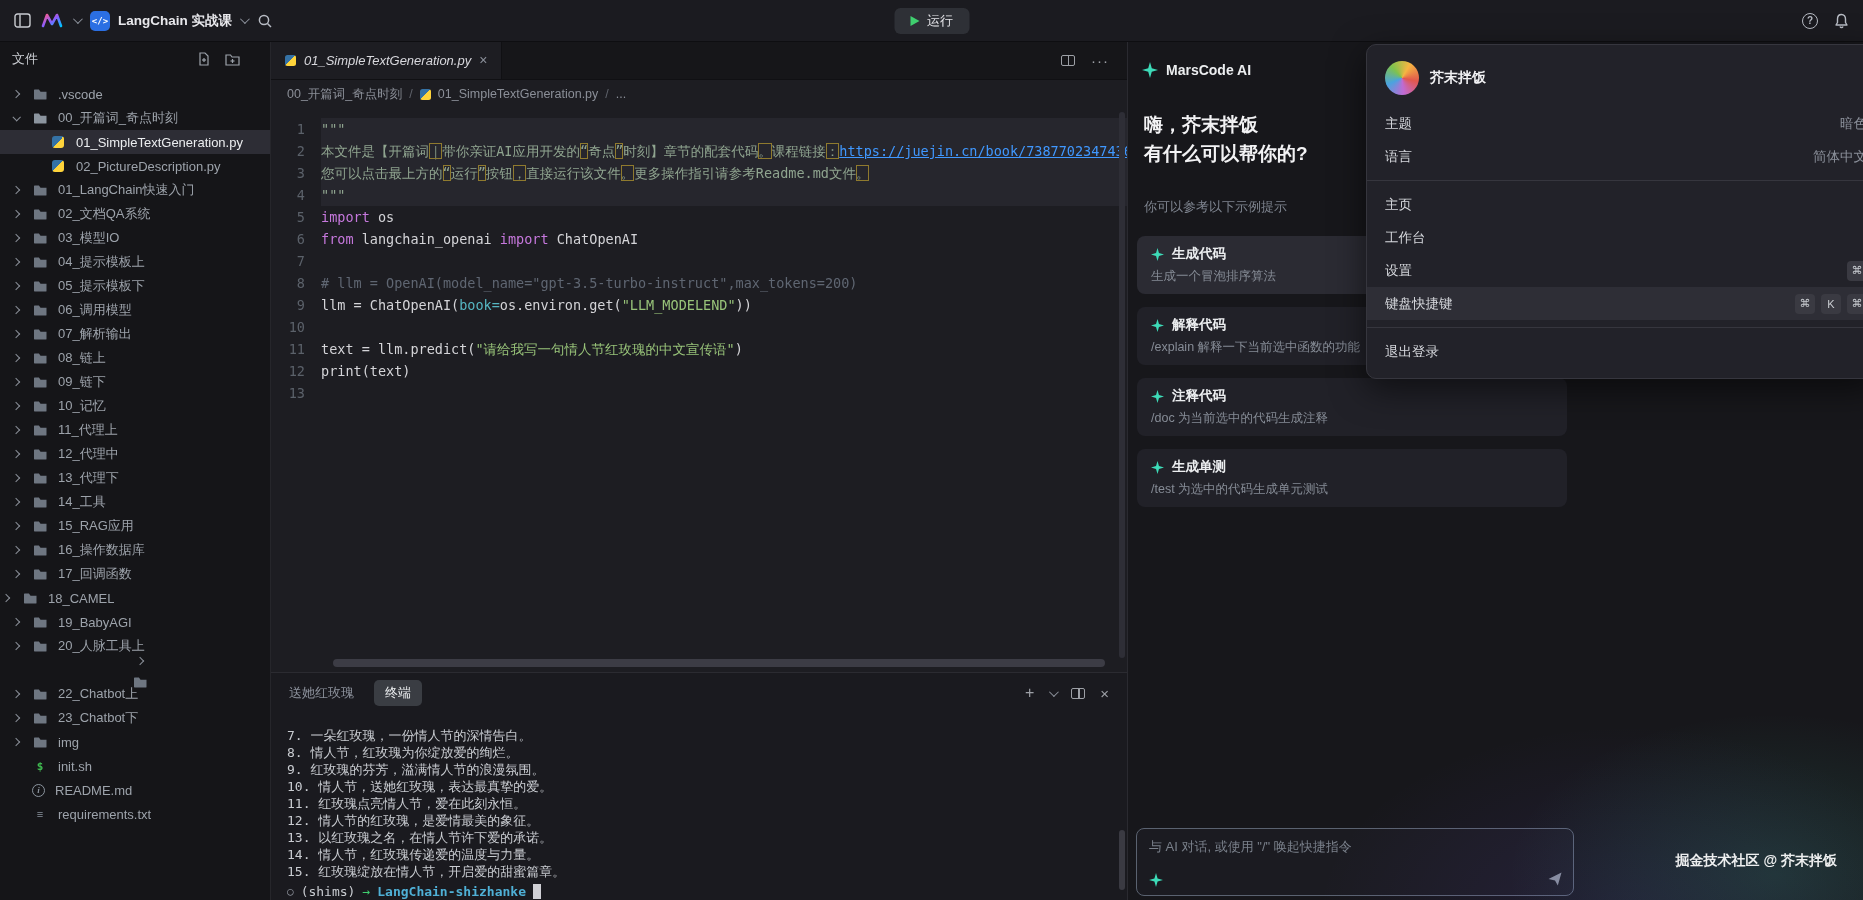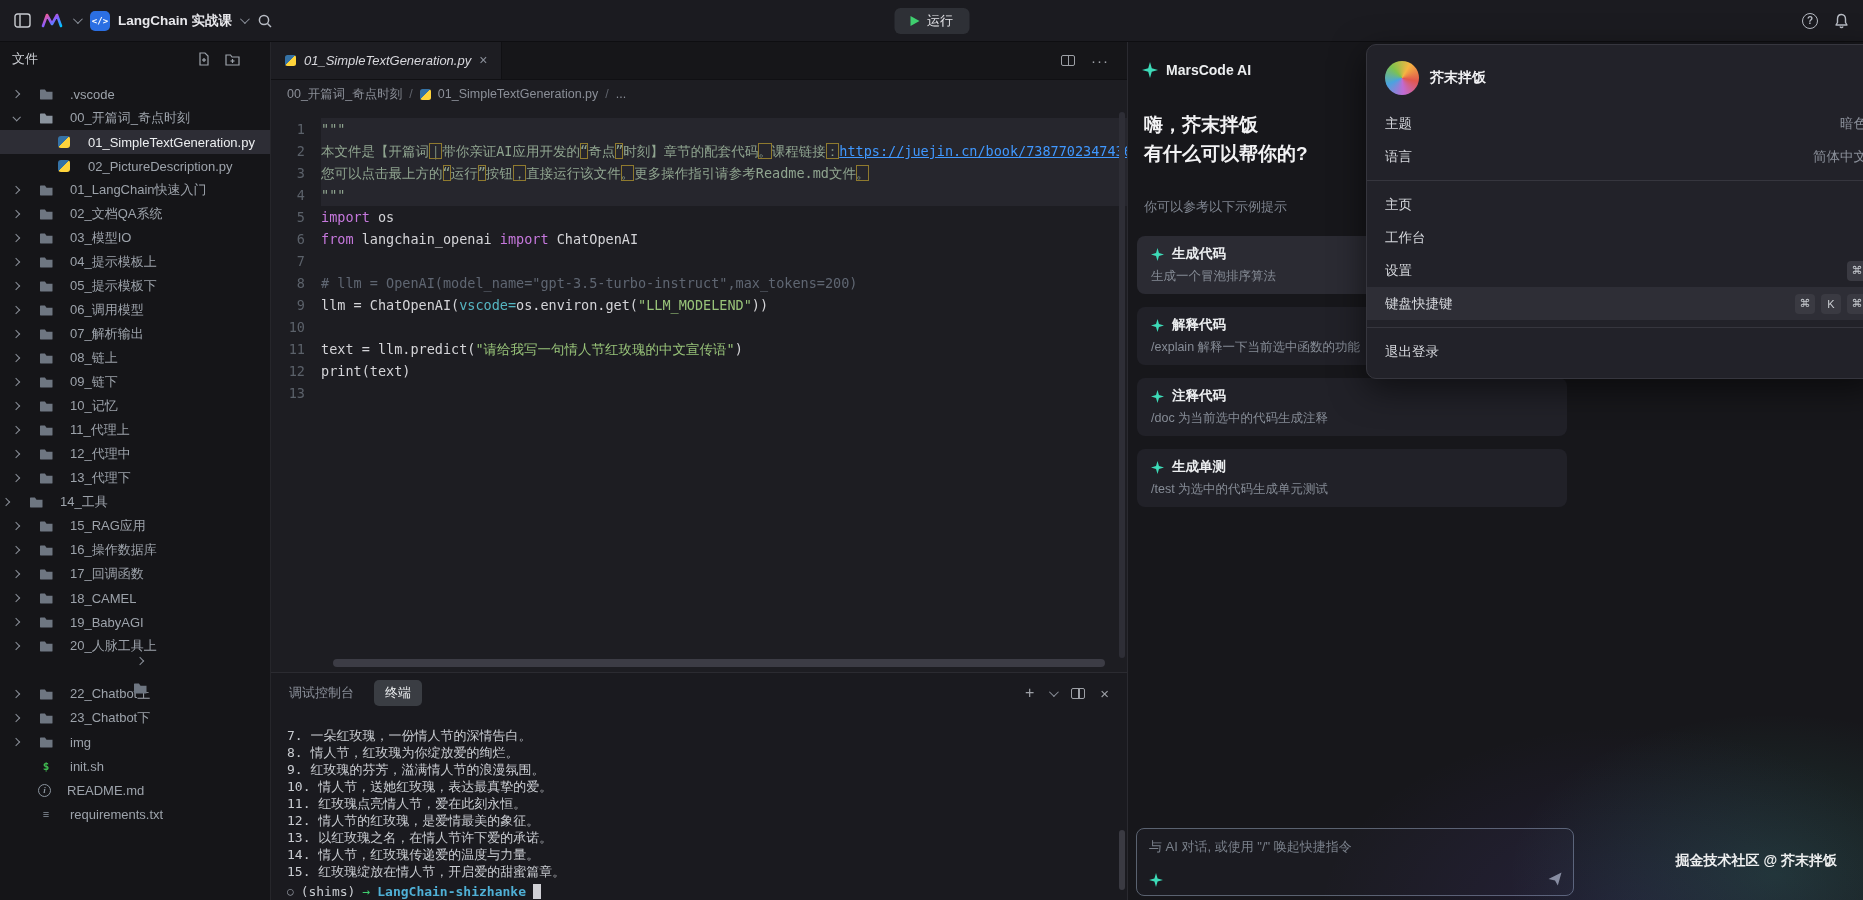--- a/index.html
+++ b/index.html
@@ -29,21 +29,21 @@
 
   
   .main { display:flex; height:858px; }
 
   
   .sidebar { width:271px; background:#151518; border-right:1px solid #26262b; display:flex; flex-direction:column; }
   .sb-head { height:34px; display:flex; align-items:center; padding:0 30px 0 12px; gap:14px; }
   .sb-title { color:#c9ccd1; font-size:13px; }
   .sb-icons { margin-left:auto; display:flex; gap:14px; }
   .tree { flex:1; padding-top:6px; overflow:hidden; }
-  .tree-row { height:24px; display:flex; align-items:center; gap:16px; color:#9da3ab; font-size:13px;
+  .tree-row { height:24px; display:flex; align-items:center; gap:10px; color:#9da3ab; font-size:13px;
               cursor:pointer; white-space:nowrap; }
   .tree-row.selected { background:#2d2d35; color:#eceef0; }
   .chev { width:12px; flex:none; display:flex; align-items:center; justify-content:center; }
   .chev.right::before { content:''; width:5px; height:5px; border-right:1.3px solid #8a8f98; border-bottom:1.3px solid #8a8f98; transform:rotate(-45deg); }
   .chev.down::before  { content:''; width:5px; height:5px; border-right:1.3px solid #8a8f98; border-bottom:1.3px solid #8a8f98; transform:rotate(45deg) translateY(-1px); }
   .ficon { width:16px; height:16px; flex:none; display:flex; align-items:center; justify-content:center; }
   .ficon.folder::before, .ficon.folder-open::before { content:''; width:13px; height:11px; background:#6e7681;
       clip-path:polygon(0 10%, 42% 10%, 54% 30%, 100% 30%, 100% 100%, 0 100%); border-radius:1px; }
   .ficon.folder-open::before { background:#8b949e; }
   .ficon.python::before { content:''; width:12px; height:12px; border-radius:3px;
@@ -303,41 +303,41 @@
           <div class="tree-row" style="padding-left: 10px;">
             <span class="chev right"></span>
             <span class="ficon folder"></span>
             <span class="tlabel">12_代理中</span>
           </div>
           <div class="tree-row" style="padding-left: 10px;">
             <span class="chev right"></span>
             <span class="ficon folder"></span>
             <span class="tlabel">13_代理下</span>
           </div>
+          <div class="tree-row" style="padding-left: 10px;">
+            <span class="chev right"></span>
+            <span class="ficon folder"></span>
+            <span class="tlabel">14_工具</span>
+          </div>
+          <div class="tree-row" style="padding-left: 10px;">
+            <span class="chev right"></span>
+            <span class="ficon folder"></span>
+            <span class="tlabel">15_RAG应用</span>
+          </div>
+          <div class="tree-row" style="padding-left: 10px;">
+            <span class="chev right"></span>
+            <span class="ficon folder"></span>
+            <span class="tlabel">16_操作数据库</span>
+          </div>
+          <div class="tree-row" style="padding-left: 10px;">
+            <span class="chev right"></span>
+            <span class="ficon folder"></span>
+            <span class="tlabel">17_回调函数</span>
+          </div>
           <div class="tree-row" style="">
-            <span class="chev right"></span>
-            <span class="ficon folder"></span>
-            <span class="tlabel">14_工具</span>
-          </div>
-          <div class="tree-row" style="padding-left: 10px;">
-            <span class="chev right"></span>
-            <span class="ficon folder"></span>
-            <span class="tlabel">15_RAG应用</span>
-          </div>
-          <div class="tree-row" style="padding-left: 10px;">
-            <span class="chev right"></span>
-            <span class="ficon folder"></span>
-            <span class="tlabel">16_操作数据库</span>
-          </div>
-          <div class="tree-row" style="padding-left: 10px;">
-            <span class="chev right"></span>
-            <span class="ficon folder"></span>
-            <span class="tlabel">17_回调函数</span>
-          </div>
-          <div class="tree-row" style="padding-left: 10px;">
             <span class="chev right"></span>
             <span class="ficon folder"></span>
             <span class="tlabel">18_CAMEL</span>
           </div>
           <div class="tree-row" style="padding-left: 10px;">
             <span class="chev right"></span>
             <span class="ficon folder"></span>
             <span class="tlabel">19_BabyAGI</span>
           </div>
           <div class="tree-row" style="padding-left: 10px;">
@@ -409,33 +409,33 @@
       <div class="code-area">
         <div>
             <div class="code-line hl"><span class="ln">1</span><span class="code"><span class="seg doc">"""</span></span></div>
             <div class="code-line hl"><span class="ln">2</span><span class="code"><span class="seg doc">本文件是【开篇词</span><span class="seg doc uhl">｜</span><span class="seg doc">带你亲证AI应用开发的</span><span class="seg doc uhl">“</span><span class="seg doc">奇点</span><span class="seg doc uhl">”</span><span class="seg doc">时刻】章节的配套代码</span><span class="seg doc uhl">。</span><span class="seg doc">课程链接</span><span class="seg doc uhl">：</span><span class="seg link">https://juejin.cn/book/7387702347436130304/section/7388071021893713954</span></span></div>
             <div class="code-line hl"><span class="ln">3</span><span class="code"><span class="seg doc">您可以点击最上方的</span><span class="seg doc uhl">“</span><span class="seg doc">运行</span><span class="seg doc uhl">”</span><span class="seg doc">按钮</span><span class="seg doc uhl">，</span><span class="seg doc">直接运行该文件</span><span class="seg doc uhl">。</span><span class="seg doc">更多操作指引请参考Readme.md文件</span><span class="seg doc uhl">。</span></span></div>
             <div class="code-line hl"><span class="ln">4</span><span class="code"><span class="seg doc">"""</span></span></div>
             <div class="code-line"><span class="ln">5</span><span class="code"><span class="seg kw">import</span><span class="seg plain"> os</span></span></div>
             <div class="code-line"><span class="ln">6</span><span class="code"><span class="seg kw">from</span><span class="seg plain"> langchain_openai </span><span class="seg kw">import</span><span class="seg plain"> ChatOpenAI</span></span></div>
             <div class="code-line"><span class="ln">7</span><span class="code"></span></div>
             <div class="code-line"><span class="ln">8</span><span class="code"><span class="seg cmt"># llm = OpenAI(model_name="gpt-3.5-turbo-instruct",max_tokens=200)</span></span></div>
-            <div class="code-line"><span class="ln">9</span><span class="code"><span class="seg plain">llm = ChatOpenAI(</span><span class="seg param">vscode=</span><span class="seg plain">os.environ.get(</span><span class="seg str">"LLM_MODELEND"</span><span class="seg plain">))</span></span></div>
+            <div class="code-line"><span class="ln">9</span><span class="code"><span class="seg plain">llm = ChatOpenAI(</span><span class="seg param">book=</span><span class="seg plain">os.environ.get(</span><span class="seg str">"LLM_MODELEND"</span><span class="seg plain">))</span></span></div>
             <div class="code-line"><span class="ln">10</span><span class="code"></span></div>
             <div class="code-line"><span class="ln">11</span><span class="code"><span class="seg plain">text = llm.predict(</span><span class="seg str">"请给我写一句情人节红玫瑰的中文宣传语"</span><span class="seg plain">)</span></span></div>
             <div class="code-line"><span class="ln">12</span><span class="code"><span class="seg plain">print(text)</span></span></div>
             <div class="code-line"><span class="ln">13</span><span class="code"></span></div>
           </div>
         <div class="vscroll"></div>
         <div class="hscroll"></div>
       </div>
 
       <div class="panel">
         <div class="panel-head">
-          <span class="panel-tab">调试控制台</span>
+          <span class="panel-tab">送她红玫瑰</span>
           <span class="panel-tab active">终端</span>
           <span class="panel-actions">
             <span class="pa-plus">+</span>
             <span class="cvd"></span>
             <span class="split-ic"></span>
             <span class="pa-x">×</span>
           </span>
         </div>
         <div class="term-body">
           <div>

